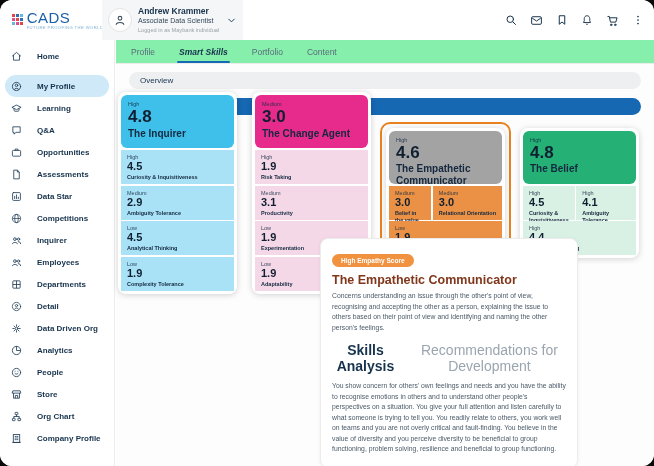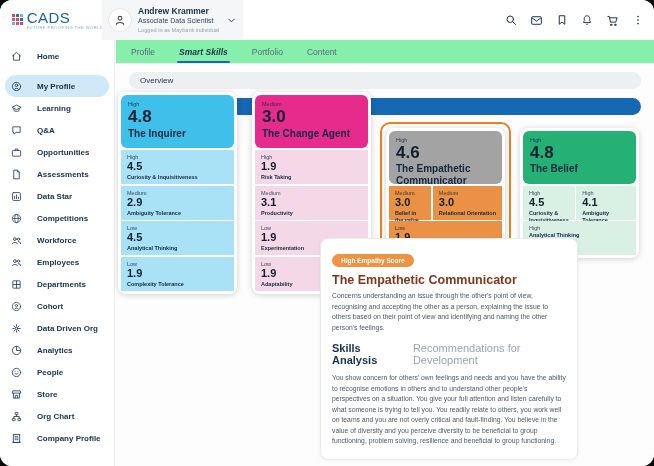--- a/index.html
+++ b/index.html
@@ -56,21 +56,21 @@
   .sel-wrap{position:relative;border:2px solid #E8821E;border-radius:10px;padding:4px;margin:-6px;}
   .sel-pointer{position:absolute;left:50%;bottom:-9px;margin-left:-7px;width:0;height:0;
     border-left:7px solid transparent;border-right:7px solid transparent;border-top:8px solid #E8821E;}
   
   .detail{position:absolute;left:204px;top:198px;width:258px;background:#fff;border:1px solid #ececec;border-radius:8px;
     box-shadow:0 1px 4px rgba(0,0,0,.06);padding:10px 11px 12px;box-sizing:border-box;}
   .badge{display:inline-block;background:#F0923F;color:#fff;font-weight:bold;font-size:6.5px;padding:3px 9px;border-radius:9px;}
   .d-title{font-size:12.5px;font-weight:bold;color:#80361B;margin-top:6px;}
   .d-desc{font-size:6.8px;color:#4A5A68;line-height:1.55;margin-top:4px;}
   .d-tabs{display:flex;gap:14px;margin-top:9px;align-items:center;}
-  .d-tab{font-size:11px;cursor:pointer;}
+  .d-tab{font-size:14px;cursor:pointer;text-align:center;}
   .d-tab.active{font-weight:bold;color:#16324C;}
   .d-tab.inactive{color:#9AA5AF;}
   .d-body{font-size:6.8px;color:#4A5A68;line-height:1.55;margin-top:7px;}
 </style>
 </head>
 <body>
 
 <div class="app">
 
   <div class="header">
@@ -230,21 +230,21 @@
     </div>
     <div class="s-item">
       <span>
           <svg width="11" height="11" viewBox="0 0 24 24" fill="none" stroke="#1d3c55" stroke-width="1.8" stroke-linecap="round">
             <circle cx="8.5" cy="9" r="3"></circle>
             <path d="M3 19c.5-4 10.5-4 11 0"></path>
             <circle cx="16.5" cy="9" r="2.5"></circle>
             <path d="M15.8 14.7c2.8-.6 5 1.2 5.2 4.3"></path>
           </svg>
         </span>
-      <span class="s-label">Workforce</span>
+      <span class="s-label">Inquirer</span>
     </div>
     <div class="s-item">
       <span>
           <svg width="11" height="11" viewBox="0 0 24 24" fill="none" stroke="#1d3c55" stroke-width="1.8" stroke-linecap="round">
             <circle cx="8.5" cy="9" r="3"></circle>
             <path d="M3 19c.5-4 10.5-4 11 0"></path>
             <circle cx="16.5" cy="9" r="2.5"></circle>
             <path d="M15.8 14.7c2.8-.6 5 1.2 5.2 4.3"></path>
           </svg>
         </span>
@@ -260,21 +260,21 @@
       <span class="s-label">Departments</span>
     </div>
     <div class="s-item">
       <span>
           <svg width="11" height="11" viewBox="0 0 24 24" fill="none" stroke="#1d3c55" stroke-width="1.6" stroke-linecap="round">
             <circle cx="12" cy="12" r="9"></circle>
             <circle cx="12" cy="10" r="2.5"></circle>
             <path d="M7.5 17.5c.8-3 8.2-3 9 0"></path>
           </svg>
         </span>
-      <span class="s-label">Cohort</span>
+      <span class="s-label">Detail</span>
     </div>
     <div class="s-item">
       <span>
           <svg width="11" height="11" viewBox="0 0 24 24" fill="none" stroke="#1d3c55" stroke-width="1.8" stroke-linecap="round">
             <circle cx="12" cy="12" r="3"></circle>
             <path d="M12 4v3M12 17v3M4 12h3M17 12h3M6.5 6.5l2 2M15.5 15.5l2 2M17.5 6.5l-2 2M8.5 15.5l-2 2"></path>
           </svg>
         </span>
       <span class="s-label">Data Driven Org</span>
     </div>
@@ -446,20 +446,21 @@
             <div class="v">4.5</div>
             <div class="n">Curiosity &amp; Inquisitiveness</div>
           </div>
           <div class="cell">
             <div class="lvl">High</div>
             <div class="v">4.1</div>
             <div class="n">Ambiguity Tolerance</div>
           </div>
           <div class="cell span2">
             <div class="lvl">High</div>
+            <div class="v">4.4</div>
             <div class="n">Analytical Thinking</div>
           </div>
         </div>
       </div>
     </div>
 
     <div class="detail">
       <span class="badge">High Empathy Score</span>
       <div class="d-title">The Empathetic Communicator</div>
       <div class="d-desc">Concerns understanding an issue through the other's point of view, recognising and accepting the other as a person, explaining the issue to others based on their point of view and identifying and naming the other person's feelings.</div>

